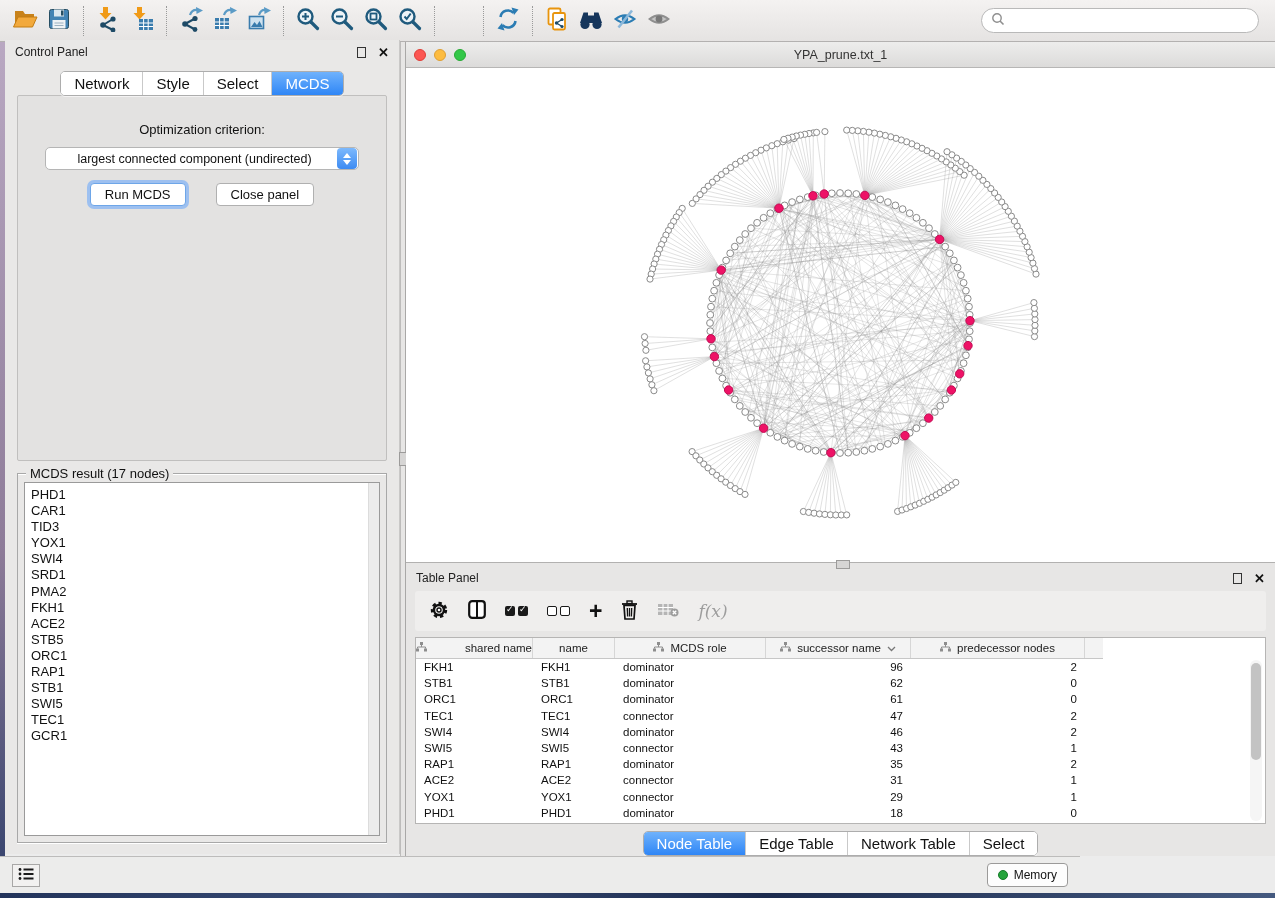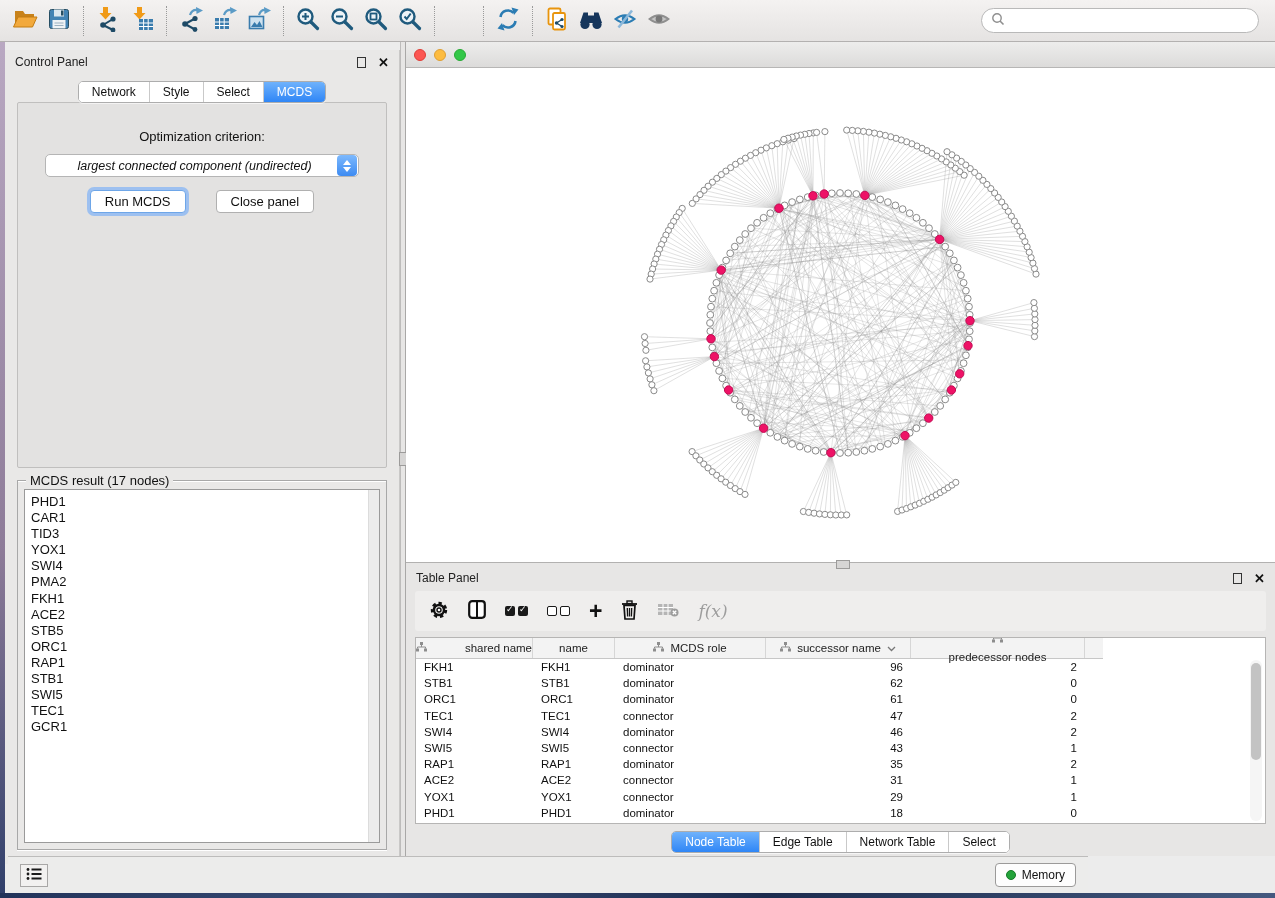--- a/index.html
+++ b/index.html
@@ -28,34 +28,34 @@
   
   .phead { height:24px; display:flex; align-items:center; padding:0 10px; }
   .phead .ptitle { font-size:12px; color:#222; }
   .phead .sp { flex:1; }
   .float-ic { width:9px; height:11px; border:1.5px solid #333; display:inline-block; margin-right:12px; }
   .close-ic { font-size:13px; font-weight:700; color:#111; line-height:1; cursor:pointer; }
 
   
   .seg { display:inline-flex; border:1px solid #adadad; border-radius:5px; overflow:hidden;
     background:#fff; box-shadow:0 1px 0 rgba(255,255,255,.6); }
-  .seg button { font-family:"Liberation Sans",sans-serif; font-size:12px; color:#111;
+  .seg button { font-family:"Liberation Sans",sans-serif; font-size:15px; color:#111;
     background:#fff; border:none; border-left:1px solid #c9c9c9; padding:3px 13px; cursor:pointer; }
   .seg button:first-child { border-left:none; }
   .seg button.sel { background:linear-gradient(#6fb2fc,#2f86f6); color:#fff; }
 
   
-  .control-panel { position:absolute; left:5px; top:50px; width:395px; height:814px;
+  .control-panel { position:absolute; left:5px; top:40px; width:395px; height:814px;
     background:#e9e8e7; border-right:1px solid #c9c8c7; }
   .cp-tabs { text-align:center; margin-top:7px; position:relative; z-index:2; }
   .cp-content { margin:0 12px; margin-top:-1px; height:366px; background:#e3e2e1;
     border:1px solid #c0bfbe; border-radius:2px; padding-top:26px; text-align:center; }
   .opt-label { font-size:13px; color:#111; }
   .dropdown { margin:10px auto 0; width:314px; height:23px; background:#fff; border:1px solid #b5b5b5;
-    border-radius:5px; display:flex; align-items:center; cursor:pointer;font-style:italic; }
+    border-radius:5px; display:flex; align-items:center; cursor:pointer; }
   .dropdown .dval { flex:1; font-size:12.5px; text-align:center; color:#111; padding-left:6px; white-space:nowrap; }
   .stepper { width:20px; height:21px; border-radius:4px; background:linear-gradient(#7db9fd,#3d8bf2);
     margin-right:1px; display:flex; flex-direction:column; align-items:center; justify-content:center; gap:2px; }
   .stepper .up { width:0; height:0; border-left:4px solid transparent; border-right:4px solid transparent; border-bottom:5px solid #fff; }
   .stepper .dn { width:0; height:0; border-left:4px solid transparent; border-right:4px solid transparent; border-top:5px solid #fff; }
   .btn-row { margin-top:13px; display:flex; justify-content:center; gap:30px; }
   .mac-btn { font-family:"Liberation Sans",sans-serif; font-size:13px; color:#111; background:#fff;
     border:1px solid #b0b0b0; border-radius:4px; padding:3px 14px; cursor:pointer; }
   .mac-btn.focus { box-shadow:0 0 0 3px rgba(110,170,250,.6); border-color:#6ea6e8; }
 
@@ -97,27 +97,27 @@
   .cbx.empty::after { content:""; }
   .plus-g { font-size:23px; font-weight:900; color:#111; line-height:20px; }
   .fx { font-family:"DejaVu Serif",serif; font-style:italic; font-size:17px; color:#9d9d9d; }
 
   .ntable { margin:6px 9px 0; height:187px; background:#fff; border:1px solid #b6b5b4; position:relative; overflow:hidden; }
   .thead { display:flex; height:21px; background:#f3f3f3; border-bottom:1px solid #c7c7c7; width:687px; }
   .th { display:flex; align-items:center; justify-content:center; gap:6px; font-size:11.5px; color:#222;
     border-right:1px solid #d6d6d6; cursor:pointer; }
   .trow { display:flex; width:687px; height:16.2px; align-items:center; cursor:default; }
   .td { font-size:11.5px; color:#111; padding:0 8px; white-space:nowrap; overflow:hidden; }
-  .c0 { width:117px;justify-content:space-between; } .c1 { width:82px; } .c2 { width:151px; } .c3 { width:145px; text-align:right; } .c4 { width:174px; text-align:right;flex-direction:column; }
+  .c0 { width:117px;justify-content:space-between; } .c1 { width:82px; } .c2 { width:151px; } .c3 { width:145px; text-align:right; } .c4 { width:174px; text-align:right; }
   .vscroll { position:absolute; right:3px; top:22px; bottom:2px; width:12px; background:#f5f5f5; border-radius:6px; }
   .vthumb { position:absolute; left:1px; right:1px; top:3px; height:97px; background:#c3c3c3; border-radius:5px; }
   .tp-tabs { text-align:center; margin-top:7px; }
 
   
-  .statusbar { position:absolute; left:8px; top:856px; width:1080px; height:37px; background:#ececeb;
+  .statusbar { position:absolute; left:0; top:856px; width:1080px; height:37px; background:#ececeb;
     border-top:1px solid #bdbcbb; display:flex; align-items:center; padding:0 12px; }
   .list-btn { width:28px; height:23px; background:#f2f1f0; border:1px solid #a8a7a6; display:flex;
     align-items:center; justify-content:center; cursor:pointer; }
   .memory-btn { margin-left:auto; height:24px; background:#fdfdfd; border:1px solid #9b9a99; border-radius:4px;
     display:flex; align-items:center; gap:6px; padding:0 10px; font-size:12px; color:#111; cursor:pointer; }
   .memdot { width:10px; height:10px; border-radius:50%; }
 </style>
 </head>
 <body>
 
@@ -317,40 +317,42 @@
     </div>
     <div class="group">
       <span class="glabel">MCDS result (17 nodes)</span>
       <div class="glist">
         <div class="track"></div>
       <div class="item" style="padding-top: 4px;">PHD1</div>
           <div class="item">CAR1</div>
           <div class="item">TID3</div>
           <div class="item">YOX1</div>
           <div class="item">SWI4</div>
+          <div class="item">SRD1</div>
           <div class="item">PMA2</div>
           <div class="item">FKH1</div>
           <div class="item">ACE2</div>
           <div class="item">STB5</div>
           <div class="item">ORC1</div>
           <div class="item">RAP1</div>
           <div class="item">STB1</div>
           <div class="item">SWI5</div>
           <div class="item">TEC1</div>
           <div class="item">GCR1</div>
         </div>
     </div>
   </div>
 
   <div class="vsplit">
       <div class="grab"></div>
     </div>
 
   <div class="right">
     <div class="net-title">
+      <span class="ttl">YPA_prune.txt_1</span>
       <span class="lights">
         <span class="light" style="background:#fc5753;border:1px solid #df3e38;"></span>
         <span class="light" style="background:#fdbc40;border:1px solid #de9f34;"></span>
         <span class="light" style="background:#33c748;border:1px solid #27aa35;"></span>
       </span>
     </div>
     <div class="canvas">
       <svg width="869" height="494" viewBox="0 0 869 494">
           <path d="M407 127.8L304.3 263.2M407 127.8L466.3 380.9M407 127.8L357.6 360.2M407 127.8L308.1 287.3M407 127.8L378.6 372.6M407 127.8L442.2 384.7M407 127.8L304.3 263.2M407 127.8L345 160.2M407 127.8L528.8 166M407 127.8L563.7 263.2M407 127.8L393.8 378.6M407 127.8L364.3 364.8M407 127.8L442.2 384.7M418.2 126L306.3 230.6M418.2 126L442.2 384.7M418.2 126L551.6 310.4M418.2 126L333.8 337.9M418.2 126L474.2 131.4M418.2 126L378.6 372.6M418.2 126L316.4 199.6M418.2 126L450.3 384M418.2 126L324.2 324.7M458.8 127.4L393.8 131.4M458.8 127.4L554.9 302.9M458.8 127.4L304.3 246.8M458.8 127.4L523 160.2M458.8 127.4L516.9 154.8M458.8 127.4L393.8 131.4M458.8 127.4L345 349.8M458.8 127.4L489.4 372.6M458.8 127.4L320.1 192.4M458.8 127.4L547.9 192.4M458.8 127.4L328.8 178.6M458.8 127.4L554.9 207.1M458.8 127.4L561.7 230.6M458.8 127.4L364.3 364.8M373 140.2L434 385M373 140.2L543.8 185.3M373 140.2L557.6 295.2M373 140.2L539.2 331.4M373 140.2L434 125M373 140.2L434 125M373 140.2L320.1 317.6M373 140.2L510.4 360.2M373 140.2L434 385M373 140.2L539.2 178.6M373 140.2L425.8 125.3M373 140.2L313.1 302.9M373 140.2L474.2 378.6M373 140.2L559.9 287.3M373 140.2L551.6 199.6M373 140.2L308.1 222.7M533.6 171.4L328.8 178.6M533.6 171.4L371.4 368.9M533.6 171.4L371.4 368.9M533.6 171.4L371.4 141.1M533.6 171.4L345 160.2M533.6 171.4L561.7 279.4M533.6 171.4L559.9 222.7M533.6 171.4L563 238.7M533.6 171.4L564 255M533.6 171.4L313.1 207.1M533.6 171.4L310.4 295.2M533.6 171.4L434 125M533.6 171.4L401.7 129.1M533.6 171.4L316.4 199.6M533.6 171.4L458.4 382.7M533.6 171.4L324.2 185.3M533.6 171.4L401.7 380.9M533.6 171.4L320.1 192.4M533.6 171.4L547.9 317.6M533.6 171.4L364.3 364.8M533.6 171.4L310.4 295.2M533.6 171.4L378.6 372.6M533.6 171.4L417.7 126M533.6 171.4L324.2 185.3M533.6 171.4L450.3 126M315.2 202.1L364.3 364.8M315.2 202.1L371.4 141.1M315.2 202.1L308.1 287.3M315.2 202.1L557.6 295.2M315.2 202.1L425.8 384.7M315.2 202.1L386.1 375.9M315.2 202.1L563.7 263.2M315.2 202.1L559.9 222.7M315.2 202.1L551.6 310.4M315.2 202.1L324.2 324.7M315.2 202.1L528.8 344M315.2 202.1L425.8 384.7M315.2 202.1L523 160.2M315.2 202.1L539.2 178.6M315.2 202.1L304.3 263.2M315.2 202.1L539.2 178.6M315.2 202.1L466.3 380.9M564 252.7L409.6 382.7M564 252.7L339.2 344M564 252.7L489.4 372.6M564 252.7L539.2 331.4M564 252.7L503.7 364.8M564 252.7L425.8 384.7M564 252.7L305 238.7M564 252.7L371.4 368.9M564 252.7L345 160.2M564 252.7L364.3 364.8M564 252.7L539.2 331.4M564 252.7L308.1 287.3M564 252.7L308.1 222.7M564 252.7L528.8 166M564 252.7L554.9 302.9M564 252.7L324.2 185.3M564 252.7L450.3 384M564 252.7L409.6 382.7M564 252.7L434 385M562 277.6L481.9 134.1M562 277.6L503.7 364.8M562 277.6L378.6 372.6M562 277.6L557.6 214.8M562 277.6L481.9 134.1M562 277.6L357.6 149.8M562 277.6L417.7 126M562 277.6L378.6 372.6M305 270.8L539.2 178.6M305 270.8L364.3 145.2M305 270.8L481.9 375.9M305 270.8L345 160.2M305 270.8L496.6 368.9M305 270.8L496.6 141.1M305 270.8L328.8 331.4M305 270.8L320.1 192.4M305 270.8L371.4 368.9M305 270.8L434 125M305 270.8L489.4 137.4M308.4 288.6L528.8 166M308.4 288.6L328.8 178.6M308.4 288.6L351.1 355.2M308.4 288.6L351.1 154.8M308.4 288.6L371.4 141.1M308.4 288.6L543.8 324.7M308.4 288.6L466.3 129.1M308.4 288.6L450.3 384M308.4 288.6L458.4 127.3M553.7 305.8L534.2 172.1M553.7 305.8L539.2 178.6M553.7 305.8L481.9 375.9M553.7 305.8L313.1 207.1M545.4 322L458.4 127.3M545.4 322L339.2 344M545.4 322L474.2 378.6M545.4 322L316.4 310.4M322.6 322L547.9 192.4M322.6 322L561.7 230.6M322.6 322L563 271.3M322.6 322L313.1 207.1M322.6 322L534.2 337.9M322.6 322L481.9 375.9M322.6 322L386.1 375.9M322.6 322L523 349.8M522.7 350.1L386.1 375.9M522.7 350.1L563 271.3M522.7 350.1L417.7 126M522.7 350.1L324.2 324.7M522.7 350.1L364.3 145.2M522.7 350.1L386.1 134.1M522.7 350.1L401.7 129.1M522.7 350.1L339.2 166M357.6 360.2L409.6 127.3M357.6 360.2L378.6 137.4M357.6 360.2L313.1 207.1M357.6 360.2L417.7 384M357.6 360.2L450.3 126M357.6 360.2L393.8 131.4M357.6 360.2L523 160.2M357.6 360.2L386.1 134.1M357.6 360.2L551.6 199.6M357.6 360.2L559.9 287.3M357.6 360.2L313.1 207.1M357.6 360.2L417.7 384M357.6 360.2L466.3 129.1M357.6 360.2L551.6 199.6M499 367.6L328.8 331.4M499 367.6L554.9 207.1M499 367.6L364.3 145.2M499 367.6L543.8 324.7M499 367.6L371.4 368.9M499 367.6L409.6 382.7M499 367.6L409.6 127.3M499 367.6L310.4 214.8M499 367.6L328.8 178.6M499 367.6L539.2 331.4M499 367.6L557.6 214.8M499 367.6L543.8 185.3M499 367.6L551.6 310.4M499 367.6L306.3 279.4M424.9 384.7L339.2 166M424.9 384.7L516.9 355.2M424.9 384.7L351.1 355.2M424.9 384.7L333.8 337.9M424.9 384.7L371.4 368.9M424.9 384.7L458.4 127.3M424.9 384.7L547.9 192.4M424.9 384.7L510.4 360.2M424.9 384.7L547.9 192.4M424.9 384.7L306.3 279.4M424.9 384.7L481.9 375.9M424.9 384.7L313.1 207.1M424.9 384.7L306.3 230.6M424.9 384.7L563.7 263.2M424.9 384.7L316.4 310.4M424.9 384.7L564 255M424.9 384.7L528.8 166M424.9 384.7L310.4 214.8M364.8 365L557.5 295.5M376.8 138.3L437.2 385M558.9 219L380.7 136.4M330.3 333.4L309.7 217M312.1 210L495.3 369.7M563 271.4L525.9 347M305.5 274.5L564 257.1M432.3 385L561.3 228.7M563.8 262.6L307.5 284.8M369.5 367.9L519.5 352.9M310.3 295.1L512.4 151.3M549 194.4L342 346.8M528.3 165.5L412.1 126.8M561.7 279.3L372.8 369.7M391.7 132.1L304.1 248.9M476.6 377.8L420.7 125.7M447 125.6L304.4 244.3M368.8 367.5L545.9 321.1M542.1 182.8L456.5 383M443.7 125.4L479.3 376.9M368.9 367.5L547.7 192M381.4 136.1L538.8 331.9M356.5 359.4L502.8 144.7M314.5 306.1L538.1 177.2M392.8 131.7L364.6 364.9M418.4 125.9L304 258.3M563.9 250L371.1 141.2M515.4 356.4L306.1 231.5M454 126.6L563.7 246.7M562.4 275.6L427.4 125.2M312 210L450 384M499.5 142.7L425.2 125.3M335.8 340.1L465.2 381.2M310.5 295.5L558.7 291.9M505.2 363.8L562.4 234.6M561.2 282L311 213M555 207.6L446.3 384.4M345.1 160.2L315.2 307.9M389 377L307.6 285.2M504.8 364L327.1 328.9M436.2 125L562.8 237.5M308.8 290.1L402.9 128.8M347 351.6L396.1 130.6M563.3 241.5L312.8 302.1M537.4 176.3L325.1 326M314.5 203.8L528 165.2M308.8 219.9L541.4 328.2M506.8 362.7L349.2 353.6M563.3 242L451.3 383.8M379.9 136.8L563.1 269.9M459.9 127.6L391.5 377.9M362 363.2L563.7 264.4M342.3 347.2L385.6 134.3M398.4 380L327.1 329M332.3 174.1L452.3 383.7M330.2 176.8L359.8 361.7M464.3 128.6L562.4 275.2M314.9 307.2L560.9 226.8M470.7 130.3L505.9 363.3" stroke="#8c8c8c" stroke-width="0.7" stroke-opacity="0.33" fill="none"></path>
           <path d="M373 140.2L388 70.6M373 140.2L382.4 72.1M373 140.2L376.8 73.8M373 140.2L371.2 75.7M373 140.2L365.8 77.7M373 140.2L360.3 79.9M373 140.2L355 82.2M373 140.2L349.7 84.7M373 140.2L344.5 87.4M373 140.2L339.4 90.2M373 140.2L334.4 93.2M373 140.2L329.5 96.3M373 140.2L324.6 99.6M373 140.2L319.9 103.1M373 140.2L315.3 106.6M373 140.2L310.8 110.4M373 140.2L306.4 114.2M373 140.2L302.1 118.2M373 140.2L298 122.3M373 140.2L294 126.6M373 140.2L290.1 130.9M373 140.2L286.3 135.4M407 127.8L407.3 64.9M407 127.8L403 65.5M407 127.8L398.8 66.3M407 127.8L394.5 67.1M407 127.8L390.3 68M407 127.8L386.2 69.1M407 127.8L382 70.2M407 127.8L377.9 71.4M418.2 126L418.9 63.6M418.2 126L410.6 64.4M458.8 127.4L558.1 107.2M458.8 127.4L553.7 103.6M458.8 127.4L549.3 100.2M458.8 127.4L544.8 97M458.8 127.4L540.2 93.9M458.8 127.4L535.5 90.9M458.8 127.4L530.8 88M458.8 127.4L525.9 85.3M458.8 127.4L521 82.7M458.8 127.4L516 80.3M458.8 127.4L510.9 78M458.8 127.4L505.8 75.8M458.8 127.4L500.6 73.8M458.8 127.4L495.3 72M458.8 127.4L490 70.3M458.8 127.4L484.7 68.8M458.8 127.4L479.3 67.4M458.8 127.4L473.8 66.2M458.8 127.4L468.4 65.1M458.8 127.4L462.9 64.2M458.8 127.4L457.4 63.4M458.8 127.4L451.8 62.8M458.8 127.4L446.3 62.4M458.8 127.4L440.7 62.1M533.6 171.4L630 206.1M533.6 171.4L628.5 200.6M533.6 171.4L626.9 195.1M533.6 171.4L625.1 189.6M533.6 171.4L623.2 184.2M533.6 171.4L621.1 178.8M533.6 171.4L618.9 173.6M533.6 171.4L616.5 168.3M533.6 171.4L613.9 163.2M533.6 171.4L611.2 158.1M533.6 171.4L608.4 153.1M533.6 171.4L605.4 148.2M533.6 171.4L602.3 143.3M533.6 171.4L599.1 138.6M533.6 171.4L595.7 134M533.6 171.4L592.2 129.4M533.6 171.4L588.6 125M533.6 171.4L584.8 120.6M533.6 171.4L580.9 116.4M533.6 171.4L576.9 112.3M533.6 171.4L572.8 108.2M533.6 171.4L568.6 104.4M533.6 171.4L564.2 100.6M533.6 171.4L559.8 97M533.6 171.4L555.3 93.4M533.6 171.4L550.6 90.1M533.6 171.4L545.9 86.8M533.6 171.4L541 83.7M564 252.7L628.5 268.6M564 252.7L628.8 262.9M564 252.7L629 257.3M564 252.7L629 251.6M564 252.7L628.8 245.9M564 252.7L628.4 240.3M564 252.7L627.9 234.6M315.2 202.1L276.2 140.4M315.2 202.1L273.2 144.6M315.2 202.1L270.3 149M315.2 202.1L267.6 153.4M315.2 202.1L264.9 157.9M315.2 202.1L262.4 162.5M315.2 202.1L259.9 167.1M315.2 202.1L257.7 171.8M315.2 202.1L255.5 176.5M315.2 202.1L253.5 181.3M315.2 202.1L251.5 186.2M315.2 202.1L249.8 191.1M315.2 202.1L248.1 196M315.2 202.1L246.6 201M315.2 202.1L245.2 206.1M315.2 202.1L244 211.1M305 270.8L238.5 268.7M305 270.8L239.1 275.5M305 270.8L239.9 282.3M308.4 288.6L239.6 292.8M308.4 288.6L240.9 298.9M308.4 288.6L242.4 304.9M308.4 288.6L244.1 310.9M308.4 288.6L245.9 316.8M308.4 288.6L247.9 322.7M357.6 360.2L286.1 383.6M357.6 360.2L289.9 387.8M357.6 360.2L293.8 392M357.6 360.2L297.8 396M357.6 360.2L302 399.9M357.6 360.2L306.3 403.7M357.6 360.2L310.7 407.3M357.6 360.2L315.1 410.8M357.6 360.2L319.7 414.2M357.6 360.2L324.4 417.5M357.6 360.2L329.2 420.6M357.6 360.2L334 423.6M357.6 360.2L339 426.4M424.9 384.7L397.4 443.5M424.9 384.7L402.7 444.4M424.9 384.7L408.1 445.2M424.9 384.7L413.5 445.9M424.9 384.7L418.9 446.4M424.9 384.7L424.4 446.8M424.9 384.7L429.8 447M424.9 384.7L435.3 447M424.9 384.7L440.7 446.9M499 367.6L491.6 443.4M499 367.6L496 442M499 367.6L500.5 440.5M499 367.6L504.8 438.8M499 367.6L509.2 437.1M499 367.6L513.5 435.3M499 367.6L517.7 433.3M499 367.6L521.9 431.3M499 367.6L526.1 429.2M499 367.6L530.2 426.9M499 367.6L534.2 424.6M499 367.6L538.2 422.2M499 367.6L542.1 419.7M499 367.6L546 417.1M499 367.6L549.8 414.4" stroke="#8c8c8c" stroke-width="0.6" stroke-opacity="0.45" fill="none"></path>

